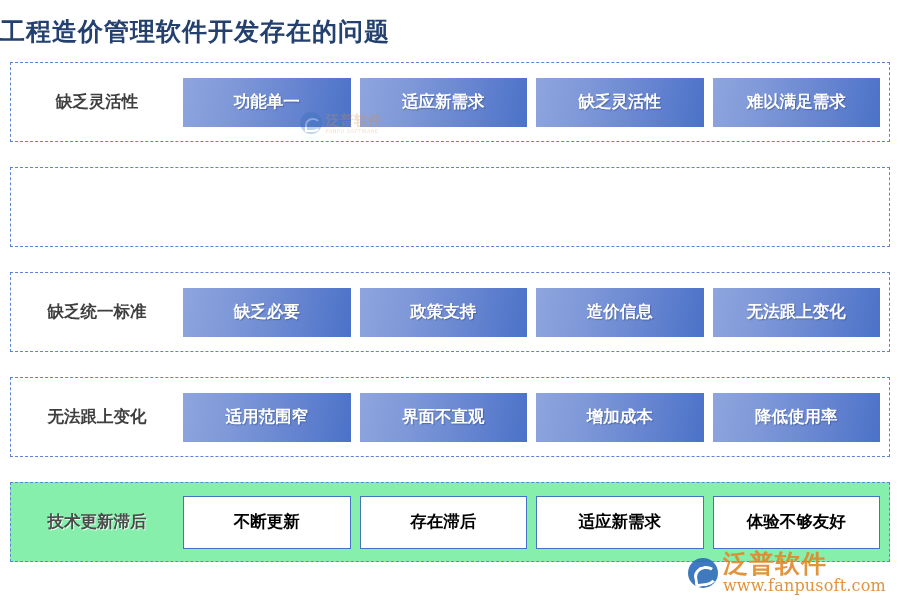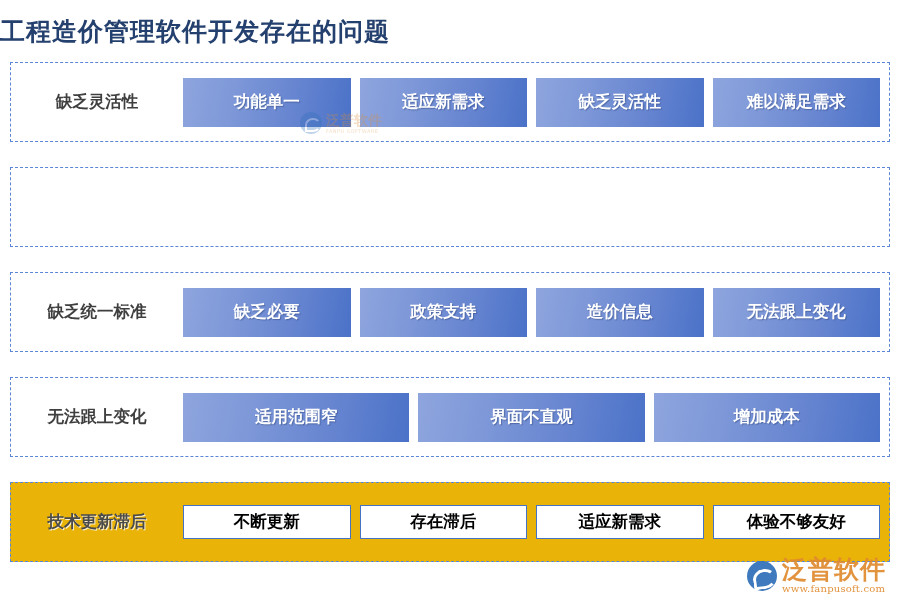--- a/index.html
+++ b/index.html
@@ -41,21 +41,21 @@
     position: relative;
     height: 80px;
     margin-bottom: 25px;
     border: 1px dashed #5B86D6;
     display: flex;
     align-items: center;
     background: #ffffff;
   }
   .row:last-child { margin-bottom: 0; }
   .row.highlight {
-    background: #eab308;
+    background: #86efac;
     border: 1px dashed #5B86D6;
   }
 
   .row-label {
     width: 172px;
     flex: 0 0 172px;
     text-align: center;
     font-size: 16.5px;
     font-weight: bold;
     color: #3F3F3F;
@@ -86,21 +86,21 @@
     white-space: nowrap;
     background: linear-gradient(100deg, #8EA5DE 0%, #7E98D8 30%, #6382CF 70%, #4A72C8 100%);
     text-shadow: 1px 1px 1px rgba(40,60,110,0.45);
   }
 
   .row.highlight .cell {
     background: #ffffff;
     border: 1px solid #4472C4;
     color: #000000;
     text-shadow: none;
-    height: 34px;
+    height: 53px;
   }
 
   
   .wm-inline {
     position: absolute;
     left: 300px;
     top: 108px;
     width: 108px;
     height: 30px;
     opacity: 0.30;
@@ -162,21 +162,21 @@
     border-radius: 50% 50% 50% 0;
     border-right-color: transparent;
     transform: rotate(-8deg);
   }
   .logo .ltext { display: flex; flex-direction: column; line-height: 1; }
   .logo .lname {
     font-size: 25px; font-weight: bold; color: #E08A2E;
     letter-spacing: 1px;
   }
   .logo .lurl {
-    font-size: 10px; color: #E08A2E; letter-spacing: .2px; margin-top: 2px;
+    font-size: 16px; color: #E08A2E; letter-spacing: .2px; margin-top: 2px;
     font-family: "DejaVu Serif", "Liberation Serif", serif;
   }
 </style>
 </head>
 <body>
 
 <div class="page">
 
   <div class="title-bar">
     <div class="title">工程造价管理软件开发存在的问题</div>
@@ -206,20 +206,21 @@
         <div class="cell">无法跟上变化</div>
       </div>
     </div>
 
     <div class="row">
       <div class="row-label">无法跟上变化</div>
       <div class="cells">
         <div class="cell">适用范围窄</div>
         <div class="cell">界面不直观</div>
         <div class="cell">增加成本</div>
+        <div class="cell">降低使用率</div>
       </div>
     </div>
 
     <div class="row highlight">
       <div class="row-label">技术更新滞后</div>
       <div class="cells">
         <div class="cell">不断更新</div>
         <div class="cell">存在滞后</div>
         <div class="cell">适应新需求</div>
         <div class="cell">体验不够友好</div>

